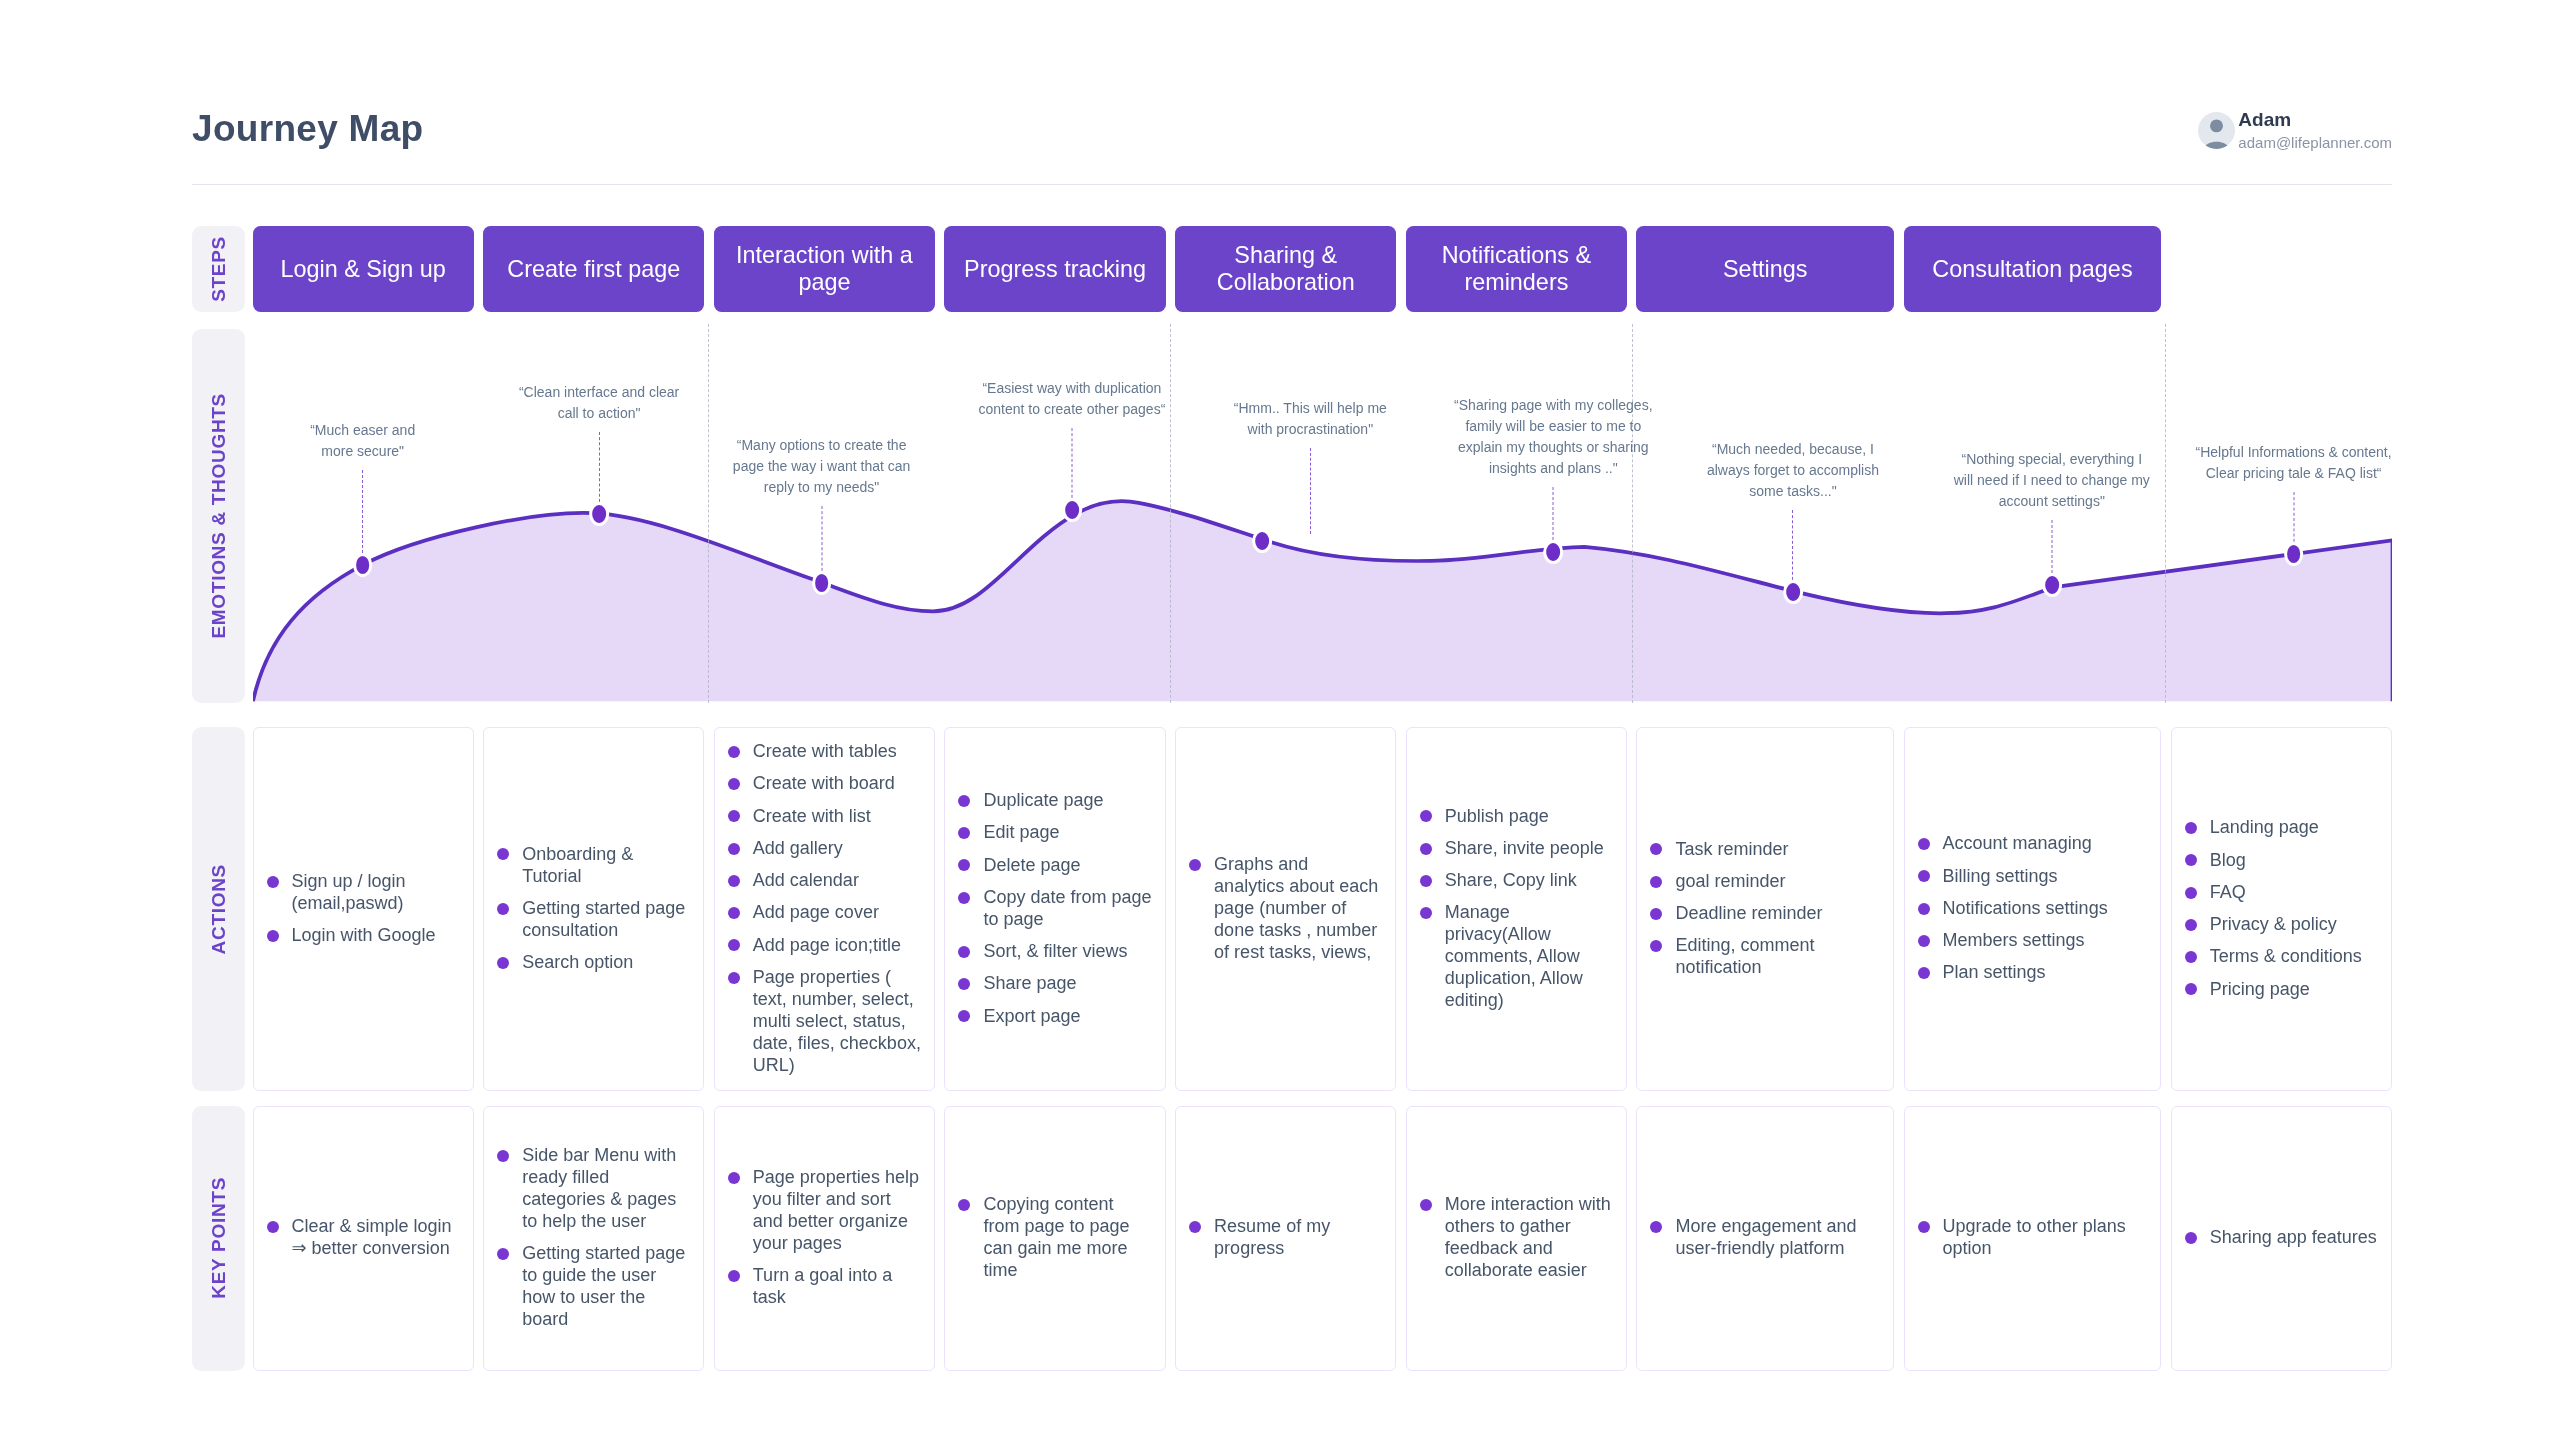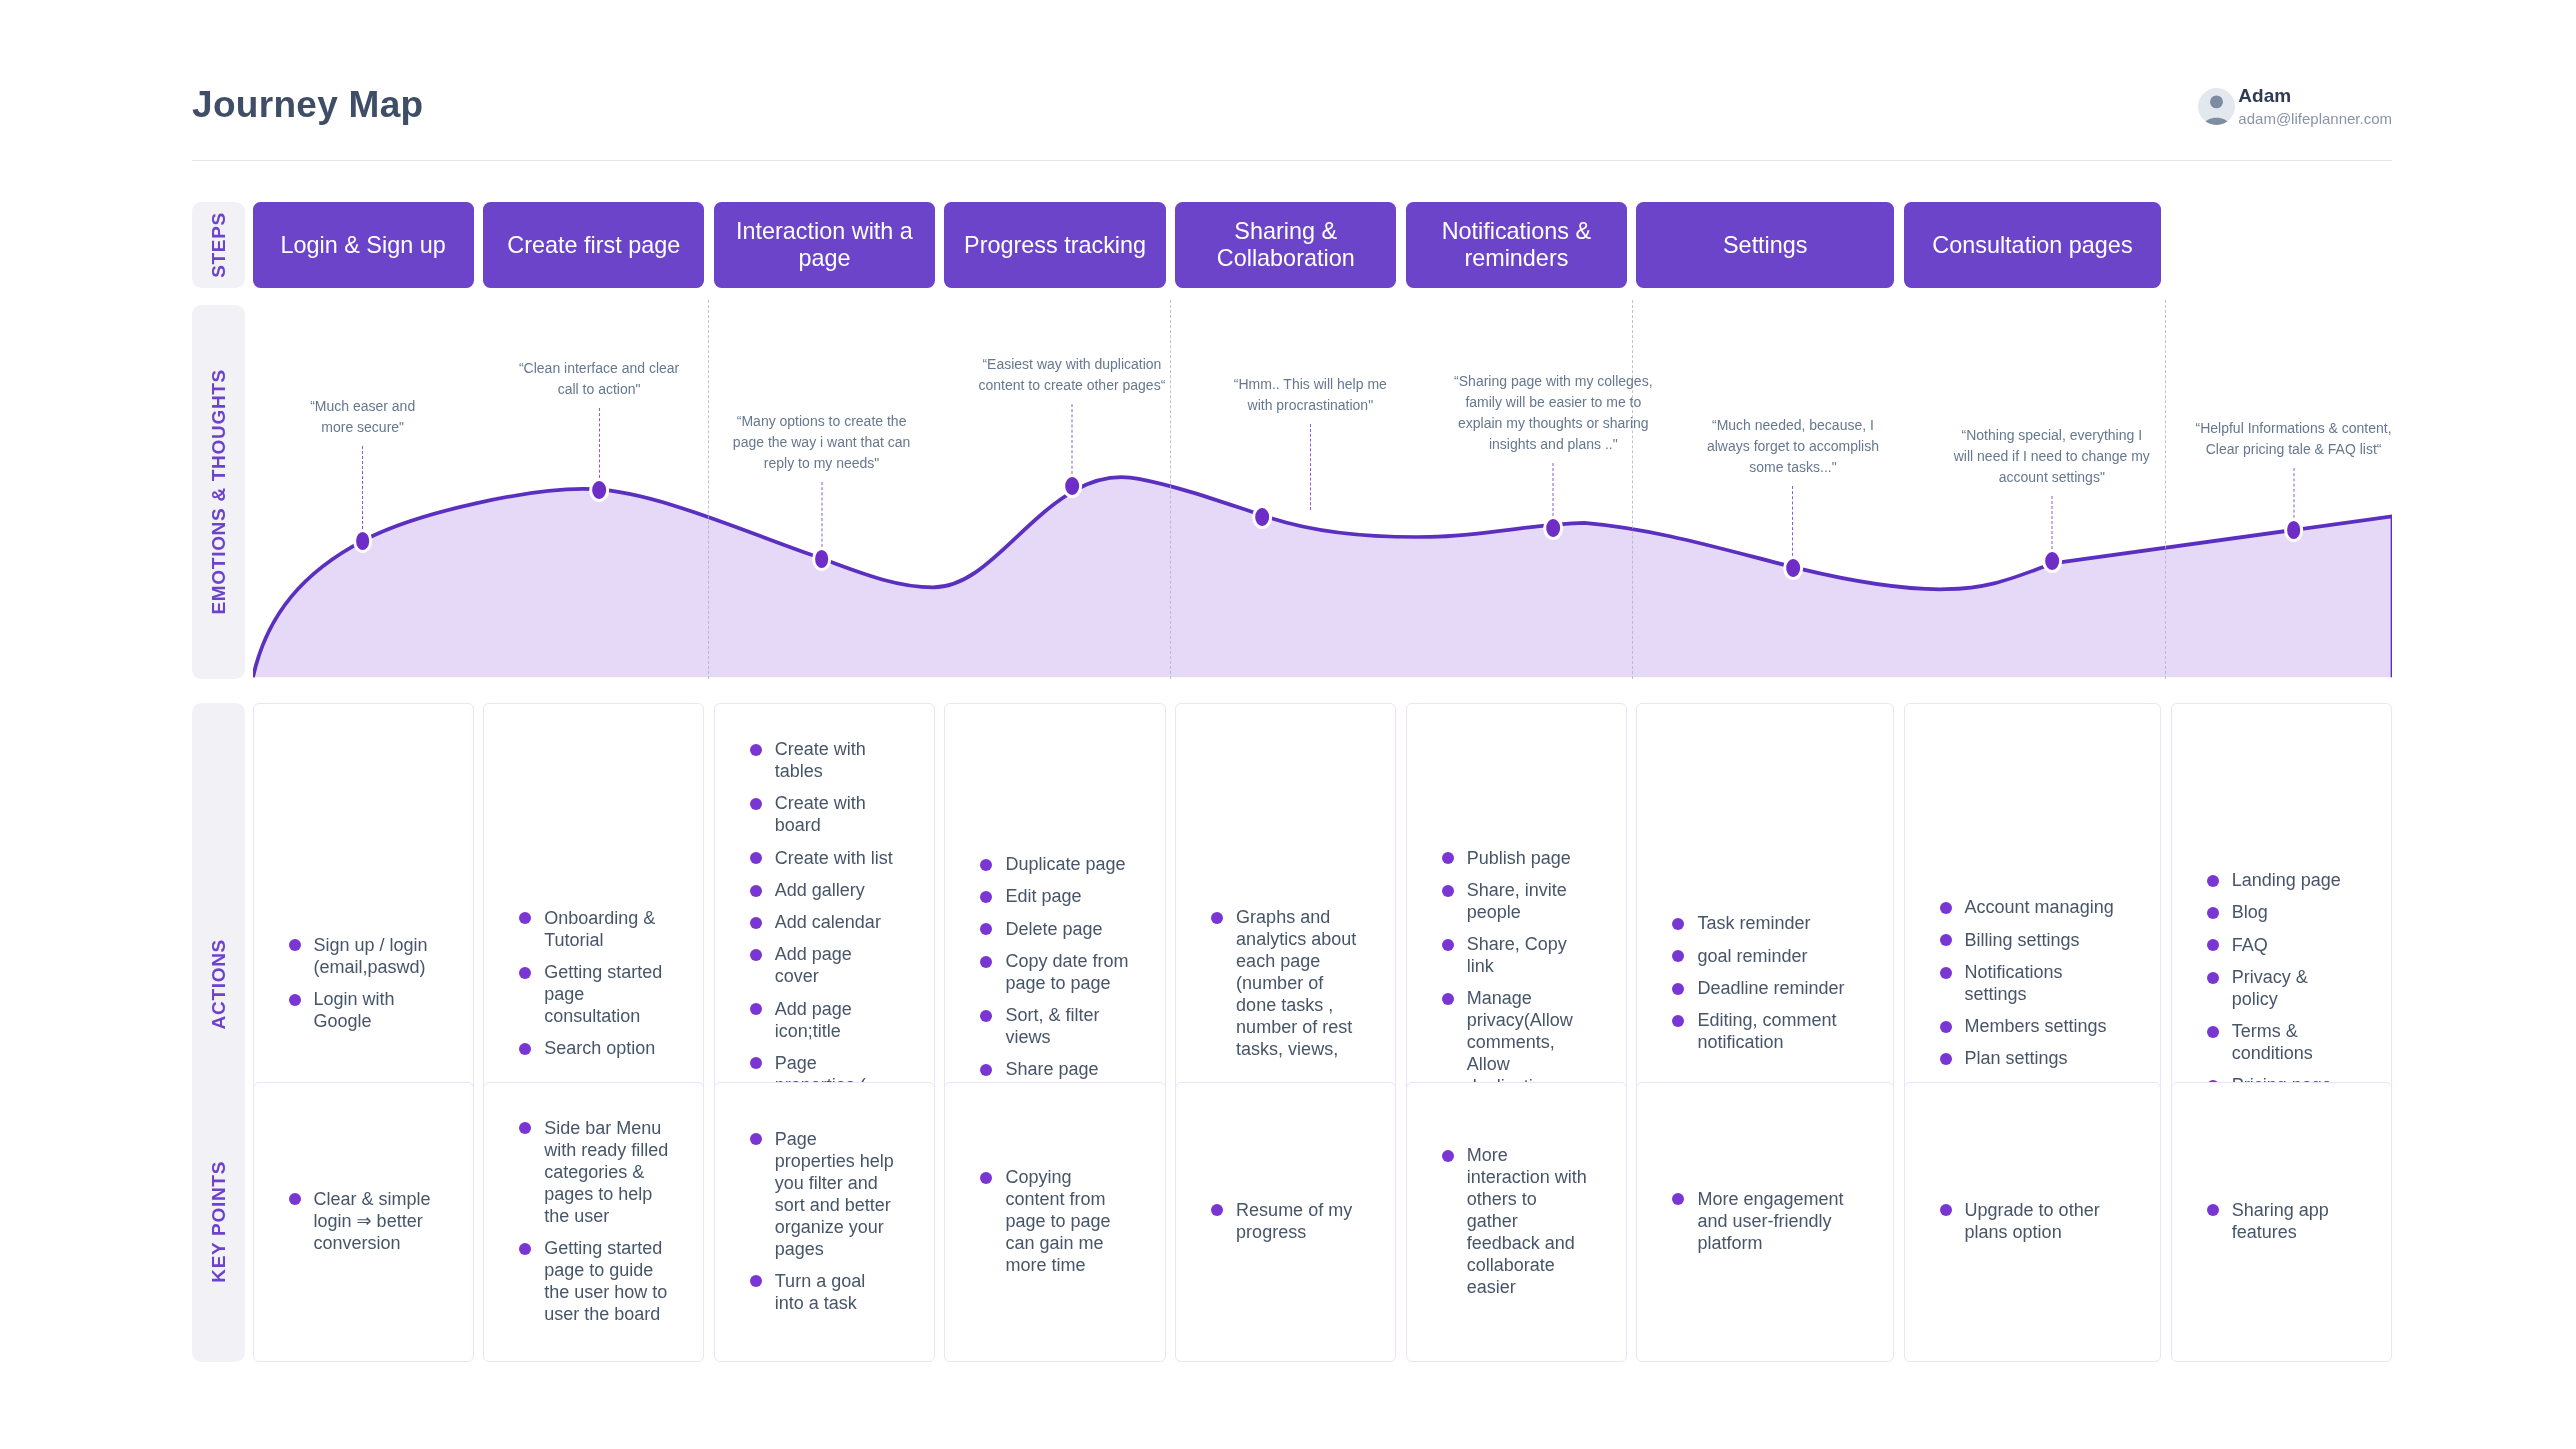--- a/index.html
+++ b/index.html
@@ -2,21 +2,21 @@
 <html style="font-size:15px"><head>
 <meta charset="utf-8">
 <style>
   * { margin:0; padding:0; box-sizing:border-box; }
   html,body { background:#ffffff; }
   body { font-family:"Liberation Sans","DejaVu Sans",sans-serif; }
   .page { position:relative; width:2576px; height:1449px; background:#fff; overflow:hidden;
           padding:84px 184px 0 192px; }
 
   
-  .hdr { display:flex; justify-content:space-between; align-items:flex-start; }
+  .hdr { display:flex; justify-content:space-between; align-items:flex-start;margin-top:24px; }
   .title { font-size:37px; font-weight:700; color:#3F4E66; letter-spacing:0.3px; }
   .user-chip { display:flex; align-items:center; gap:3px; cursor:pointer; }
   .avatar { width:37px; height:37px; border-radius:50%; background:#E3E7EE; display:flex; align-items:flex-end; justify-content:center; overflow:hidden; }
   .user-name { font-size:19px; font-weight:700; color:#2F3B52; line-height:1.3; }
   .user-email { font-size:15px; color:#8A94A6; line-height:1.3; }
   .hdr-rule { border:none; border-top:0.9px solid #E3E6EC; margin-top:32px; }
 
   
   .row { display:grid; grid-template-columns:53px 1fr; column-gap:7.5px; }
   .row-label { background:#F2F2F6; border-radius:9.4px; display:flex; align-items:center; justify-content:center; }
@@ -38,21 +38,21 @@
   .annot { position:absolute; top:0; transform:translateX(-50%); display:flex; flex-direction:column;
            align-items:center; justify-content:flex-end; z-index:4; }
   .quote { font-size:14px; line-height:1.5; color:#66788F; text-align:center; }
   .dash { width:0; border-left:1.9px dashed #8A5BD8; margin:7.5px 0; }
   .cdot { position:absolute; width:19.7px; height:24px; border-radius:50%; background:#6F2DC8;
           border:3.7px solid #ffffff; transform:translate(-50%,-50%); z-index:5; }
 
   
   .row-actions { margin-top:24px; height:358px; }
   .row-keypoints { margin-top:20.6px; height:265px; }
-  .card { background:#fff; border:1.9px solid #EDE2FB; border-radius:6px; padding:35px;
+  .card { background:#fff; border:1.9px solid #EDE2FB; border-radius:6px; padding:13px;
           display:flex; flex-direction:column; justify-content:center; overflow:hidden; }
   .card ul { list-style:none; display:flex; flex-direction:column; gap:10.3px; }
   .card li { display:flex; gap:13px; align-items:flex-start; }
   .card .dot { width:12px; height:12px; border-radius:50%; background:#7A36D2; flex:0 0 12px; margin-top:4.7px; }
   .bullet-text { font-size:18px; line-height:1.22; color:#475569; }
 </style>
 </head>
 <body>
 
 <div class="page">

